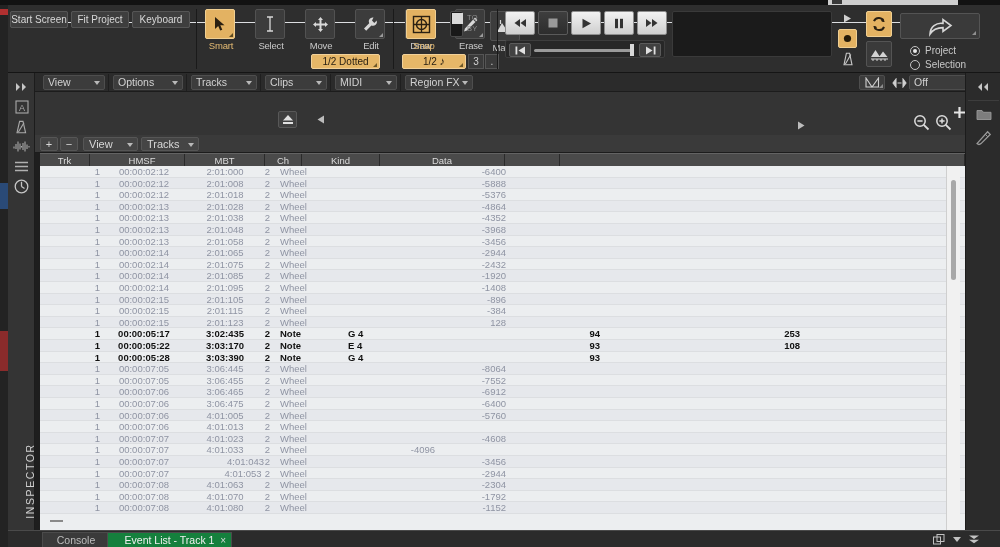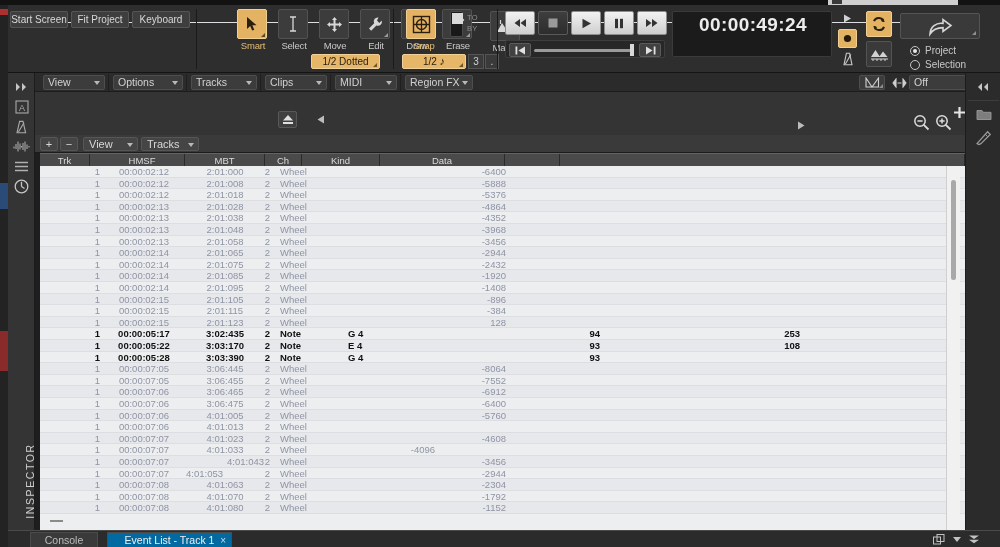--- a/index.html
+++ b/index.html
@@ -22,21 +22,21 @@
   .btngrid { position:absolute; left:10px; top:6px; }
   .btngrid .row { display:flex; gap:3px; margin-bottom:3px; }
   .gbtn { width:58px; height:17px; background:#3e3e3e; border:1px solid #555;
           border-radius:2px; color:#d8d8d8; font-size:10px; line-height:15px;
           text-align:center; white-space:nowrap; overflow:hidden; }
 
   .vsep { position:absolute; top:4px; width:1px; height:60px; background:#1a1a1a; }
 
   
   .tools { position:absolute; left:205px; top:4px; }
-  .toolrow { display:flex; gap:9px;margin-left:32px; }
+  .toolrow { display:flex; gap:18px; }
   .tool { width:32px; }
   .toolbox { width:30px; height:30px; background:#3c3c3c; border:1px solid #525252;
              border-radius:2px; position:relative; display:flex; align-items:center; justify-content:center; }
   .toolbox.on { background:#e3b262; border-color:#f0cf92; }
   .toollbl { font-size:9.5px; text-align:center; color:#c9c9c9; margin-top:1px; letter-spacing:-.2px; }
   .toollbl.on { color:#e6bc74; }
   .corner { position:absolute; right:1px; bottom:1px; width:0; height:0;
             border-left:4px solid transparent; border-bottom:4px solid #9a9a9a; }
   .corner.dk { border-bottom-color:#5c4a22; }
 
@@ -150,21 +150,21 @@
                border-left:1px solid #1c1c1c; }
   .rrbtn { position:absolute; left:6px; width:23px; height:23px; display:flex;
            align-items:center; justify-content:center; color:#b0b0b0; }
   .rrsep { position:absolute; left:2px; width:31px; height:1px; background:#3d3d3d; }
 
   
   .tabbar { position:absolute; left:8px; top:530px; width:992px; height:17px; background:#2b2b2b;
             border-top:1px solid #4a4a4a; }
   .tab { position:absolute; top:1px; height:16px; background:#3a3a3a; border:1px solid #4b4b4b;
          border-bottom:none; color:#bdbdbd; font-size:10.5px; line-height:14px; text-align:center; }
-  .tab.active { background:#0369a1; color:#f0f0f0; }
+  .tab.active { background:#15803d; color:#f0f0f0; }
   .tab .xc { position:absolute; right:5px; top:1px; font-size:10px; color:#d8d8d8; }
   .btmicon { position:absolute; top:3px; color:#c2c2c2; }
 
   svg { display:block; }
 </style>
 </head>
 <body>
 
 <div id="app">
 
@@ -345,21 +345,20 @@
         <div class="sbtn" style="right:3px">
           <svg width="11" height="9" viewBox="0 0 11 9">
               <path d="M1 0.5 L1 8.5 L7.5 4.5 Z" fill="#e0e0e0"></path>
               <rect x="8.7" y="0.5" width="1.8" height="8" fill="#e0e0e0"></rect>
             </svg>
         </div>
       </div>
     </div>
 
     <div class="timebox">
-      <div class="bigtime">00:00:49:24</div>
     </div>
 
     <div class="rctl" style="left:838px; top:6px;">
       <div style="width:19px;height:15px;display:flex;align-items:center;justify-content:center;">
         <svg width="9" height="9" viewBox="0 0 9 9">
             <path d="M1 0.6 L1 8.4 L8 4.5 Z" fill="#d0d0d0"></path>
           </svg>
       </div>
     </div>
     <div class="sqbtn on" style="position:absolute; left:838px; top:24px;">
@@ -759,21 +758,21 @@
         <div class="cell wheel" style="left: 10px; width: 50px; text-align: right;">1</div>
         <div class="cell wheel" style="left: 62px; width: 84px; text-align: center;">00:00:07:07</div>
         <div class="cell wheel" style="left: 146px; width: 78px; text-align: right;">4:01:043</div>
         <div class="cell wheel" style="left: 208px; width: 22px; text-align: right;">2</div>
         <div class="cell wheel" style="left: 240px; width: 70px; text-align: left;">Wheel</div>
         <div class="cell wheel" style="left: 300px; width: 166px; text-align: right;">-3456</div>
       </div>
       <div class="row" style="top: 301.6px;">
         <div class="cell wheel" style="left: 10px; width: 50px; text-align: right;">1</div>
         <div class="cell wheel" style="left: 62px; width: 84px; text-align: center;">00:00:07:07</div>
-        <div class="cell wheel" style="left: 146px; width: 78px; ">4:01:053</div>
+        <div class="cell wheel" style="left: 164px; width: 78px; text-align: center;">4:01:053</div>
         <div class="cell wheel" style="left: 208px; width: 22px; text-align: right;">2</div>
         <div class="cell wheel" style="left: 240px; width: 70px; text-align: left;">Wheel</div>
         <div class="cell wheel" style="left: 300px; width: 166px; text-align: right;">-2944</div>
       </div>
       <div class="row alt" style="top: 313.2px;">
         <div class="cell wheel" style="left: 10px; width: 50px; text-align: right;">1</div>
         <div class="cell wheel" style="left: 62px; width: 84px; text-align: center;">00:00:07:08</div>
         <div class="cell wheel" style="left: 146px; width: 78px; text-align: center;">4:01:063</div>
         <div class="cell wheel" style="left: 208px; width: 22px; text-align: right;">2</div>
         <div class="cell wheel" style="left: 240px; width: 70px; text-align: left;">Wheel</div>
@@ -817,21 +816,21 @@
     </div>
     <div class="rrbtn" style="top:54px;">
       <svg width="17" height="17" viewBox="0 0 17 17">
           <path d="M12.6 1.8 L15.2 4.4 L6 13.6 a3 3 0 0 1-4 0 Z" fill="none" stroke="#9a9a9a" stroke-width="1.3"></path>
           <path d="M10.2 4.2 L12.8 6.8" stroke="#9a9a9a" stroke-width="1"></path>
         </svg>
     </div>
   </div>
 
   <div class="tabbar">
-    <div class="tab" style="left:22px; width:68px;">Console</div>
+    <div class="tab" style="left:34px; width:68px;">Console</div>
     <div class="tab active" style="left:99px; width:125px;">
       <span>Event List - Track 1</span>
       <span class="xc">×</span>
     </div>
     <div class="btmicon" style="left:925px;">
       <svg width="13" height="11" viewBox="0 0 13 11">
           <rect x="0.5" y="3" width="7" height="7" fill="none" stroke="#c2c2c2" stroke-width="1"></rect>
           <rect x="4" y="0.5" width="7" height="7" fill="none" stroke="#c2c2c2" stroke-width="1"></rect>
         </svg>
     </div>

